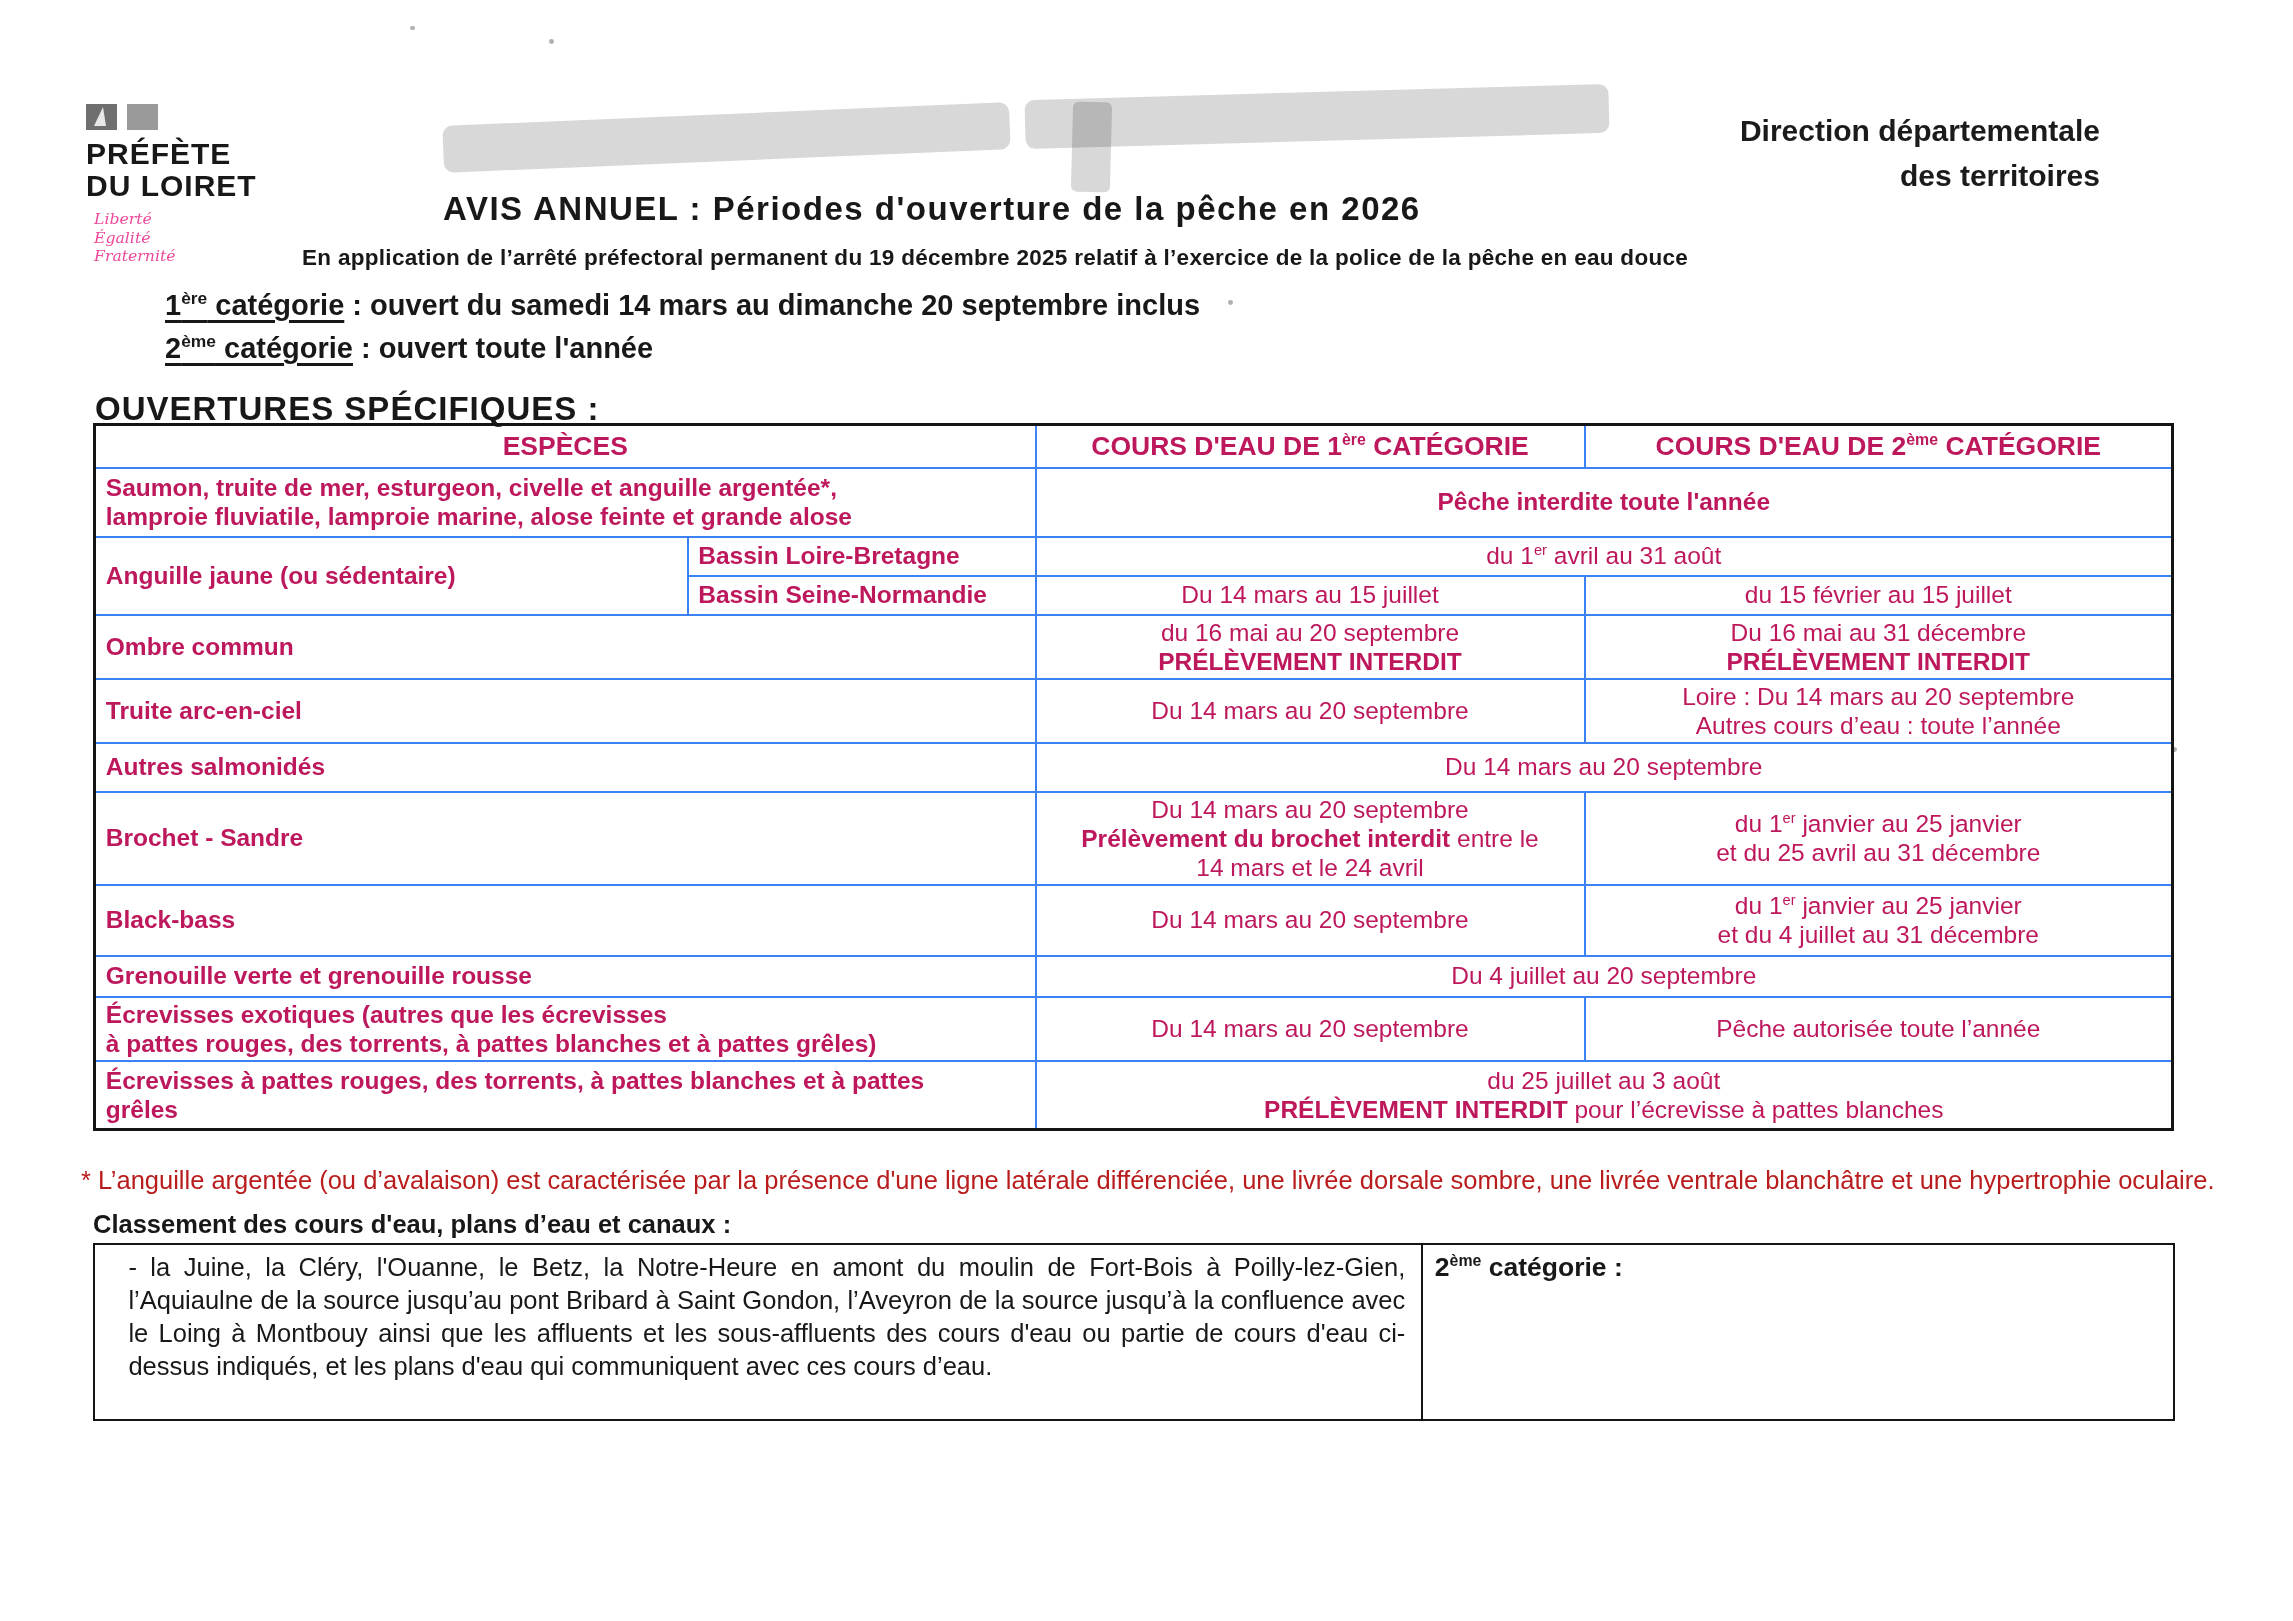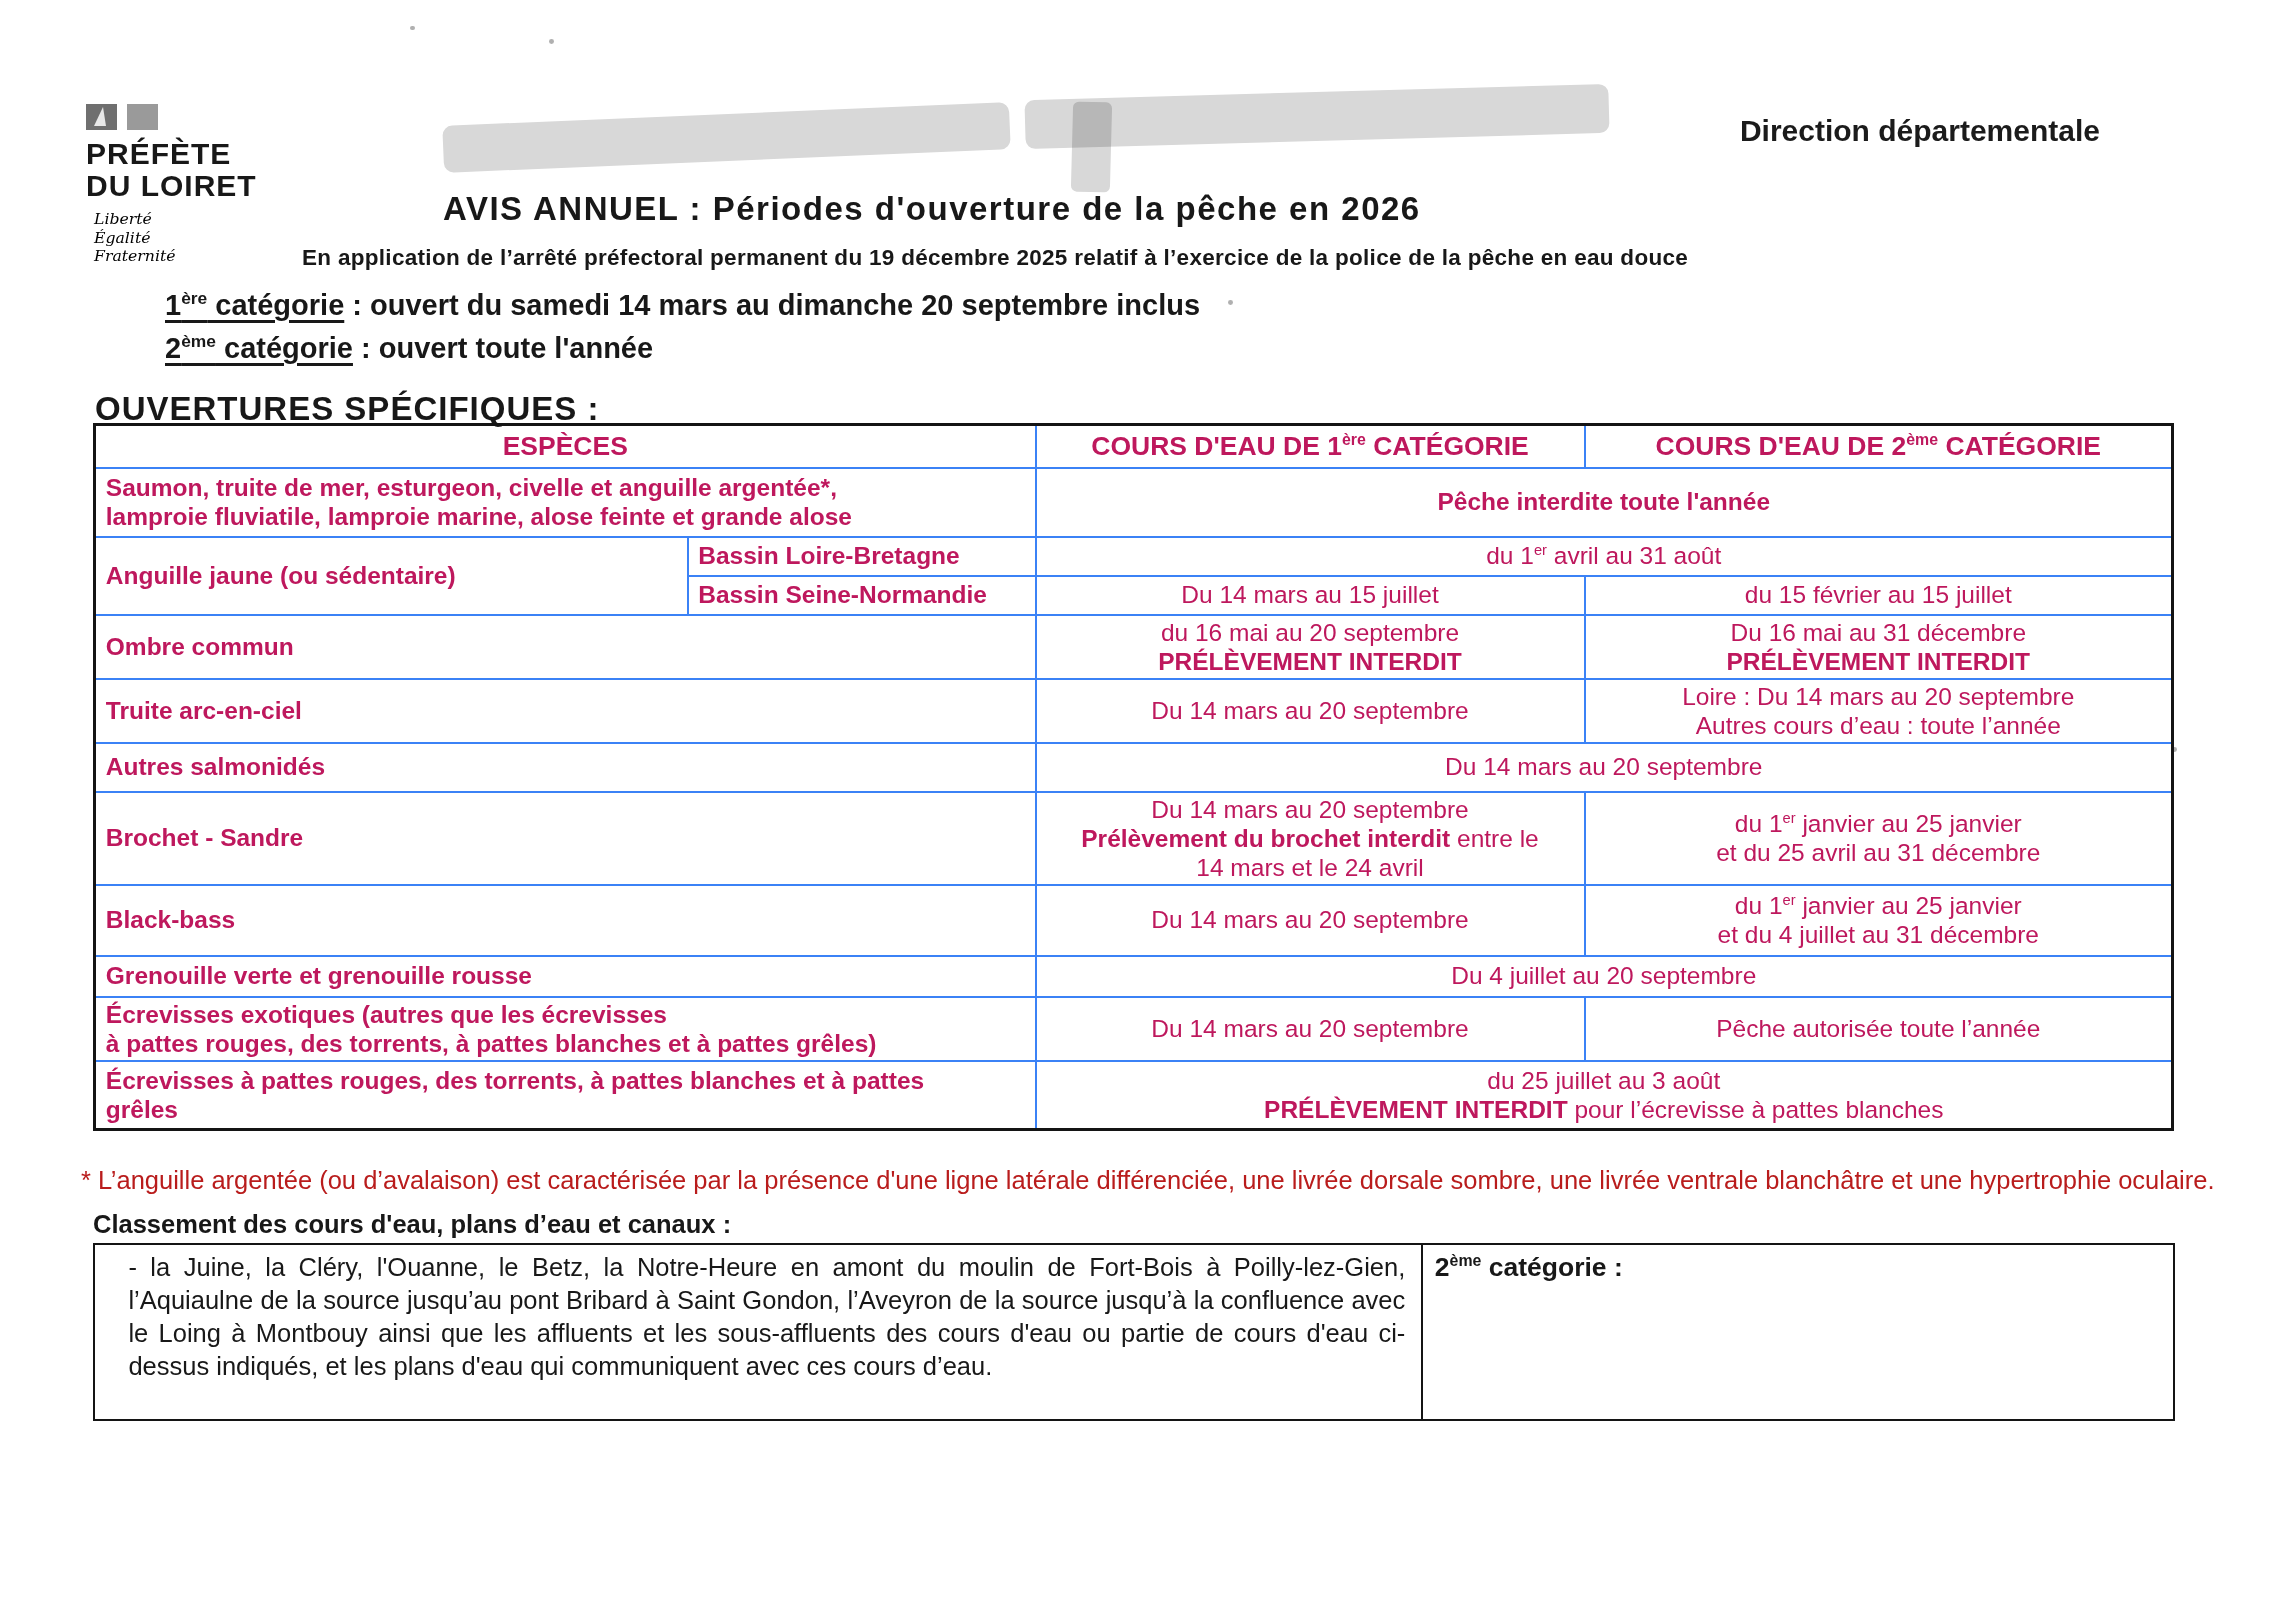--- a/index.html
+++ b/index.html
@@ -9,21 +9,21 @@
   
   .logo-block{position:absolute;top:104px;height:25.5px;width:31px;}
   .logo-block.b1{left:86px;background:#6f6f6f;}
   .logo-block.b1:after{content:"";position:absolute;left:7.8px;top:2.9px;width:0;height:0;
         border-left:9.8px solid transparent;border-right:3.9px solid transparent;border-bottom:19.6px solid #e8e8e8;}
   .logo-block.b2{left:127px;background:#9a9a9a;}
   .logo-name{position:absolute;left:86px;font-weight:bold;font-size:30px;letter-spacing:1px;line-height:29px;}
   .logo-name.l1{top:139px;}
   .logo-name.l2{top:171px;}
   .motto{position:absolute;left:94px;top:210px;font-family:"DejaVu Serif",serif;
-         font-style:italic;font-size:15.7px;line-height:18.6px;color:#000000;}
+         font-style:italic;font-size:15.7px;line-height:18.6px;color:#ec4899;}
   .direction{position:absolute;top:108px;right:194px;text-align:right;font-weight:bold;
              font-size:30px;line-height:45px;color:#1b1b1b;}
 
   
   .band{position:absolute;background:#d8d8d8;border-radius:9.8px;mix-blend-mode:multiply;}
   .band.seg1{left:443px;top:114px;width:567px;height:47px;transform:rotate(-2.4deg);}
   .band.seg2{left:1025px;top:92px;width:584px;height:49px;transform:rotate(-1.6deg);}
   .band.vstreak{left:1072px;top:102px;width:39px;height:90px;transform:rotate(1.5deg);border-radius:5.9px;}
 
   .title{position:absolute;left:443px;top:190px;font-weight:bold;font-size:33px;letter-spacing:1.5px;white-space:nowrap;}
@@ -83,20 +83,21 @@
   <div class="logo-name l1">PRÉFÈTE</div>
   <div class="logo-name l2">DU LOIRET</div>
   <div class="motto">
     <div>Liberté</div>
     <div>Égalité</div>
     <div>Fraternité</div>
   </div>
 
   <div class="direction">
     <div>Direction départementale</div>
+    <div>des territoires</div>
   </div>
 
   <div class="title">AVIS ANNUEL : Périodes d'ouverture de la pêche en 2026</div>
   <div class="subtitle">En application de l’arrêté préfectoral permanent du 19 décembre 2025 relatif à l’exercice de la police de la pêche en eau douce</div>
 
   <div class="cats">
     <div>
       <span class="u"><span>1</span><sup class="s">ère</sup><span> catégorie</span></span><span> : </span><span> ouvert du samedi 14 mars au dimanche 20 septembre inclus</span>
     </div>
     <div>

